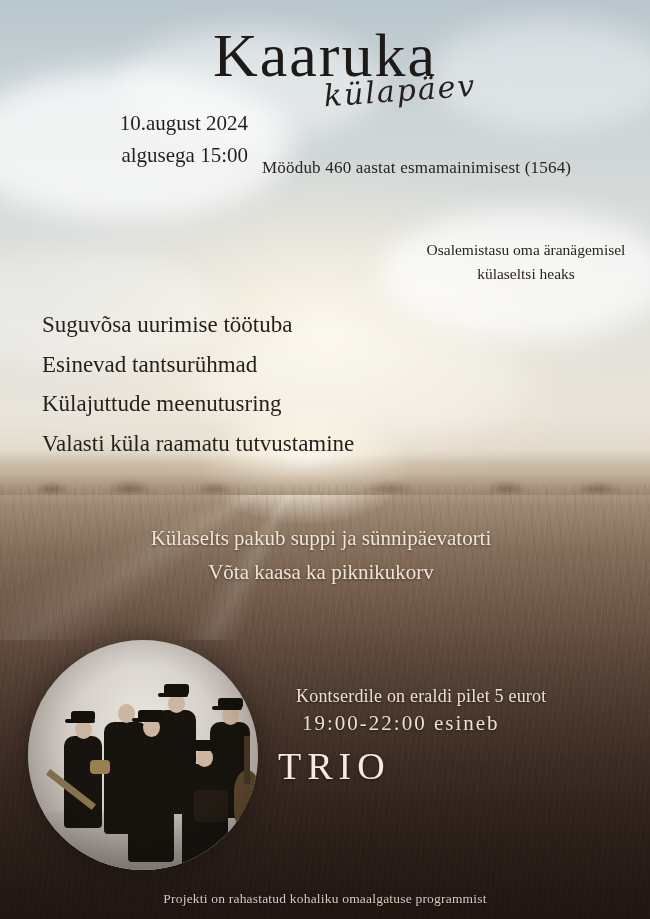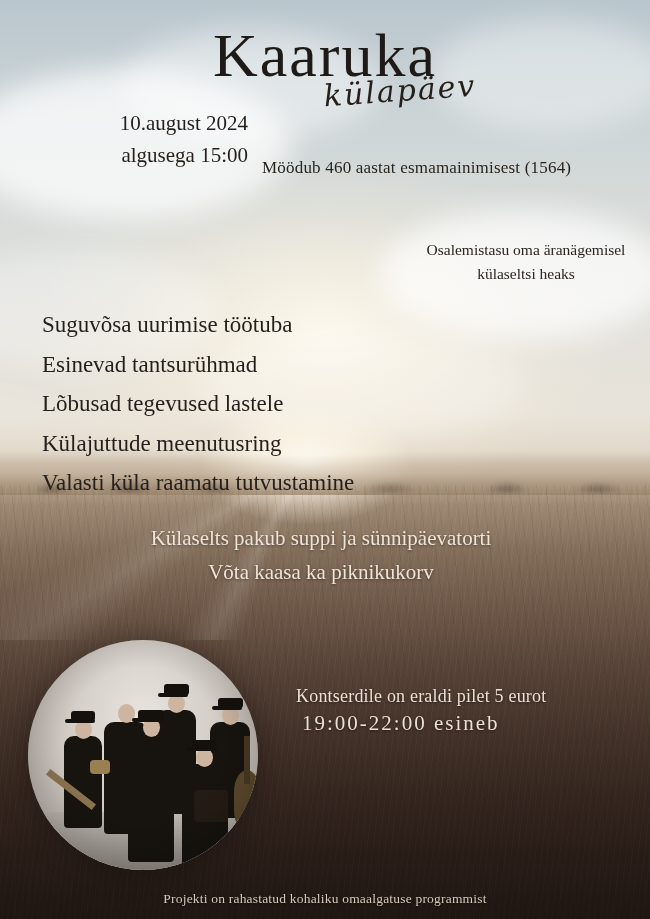--- a/index.html
+++ b/index.html
@@ -366,21 +366,20 @@
       <span class="line2">algusega 15:00</span>
     </div>
 
     <div class="anniversary">Möödub 460 aastat esmamainimisest (1564)</div>
 
     <div class="fee-note">Osalemistasu oma äranägemisel külaseltsi heaks</div>
 
     <div class="program">
       <div>Suguvõsa uurimise töötuba</div>
       <div>Esinevad tantsurühmad</div>
-      <div>Lõbusad tegevused lastele</div>
       <div>Külajuttude meenutusring</div>
       <div>Valasti küla raamatu tutvustamine</div>
     </div>
 
     <div class="food">
       <div>Külaselts pakub suppi ja sünnipäevatorti</div>
       <div>Võta kaasa ka piknikukorv</div>
     </div>
 
     <div class="band-photo">
@@ -414,18 +413,19 @@
       <div class="instrument" style="left:166px; top:150px; width:34px; height:32px; border-radius:4px; background:#241c14;"></div>
       <div class="instrument" style="left:206px; top:130px; width:26px; height:62px; border-radius:13px/22px; background:#5e4a2e;"></div>
       <div class="instrument" style="left:216px; top:96px; width:6px; height:48px; background:#4a3a24;"></div>
 
       <div class="vignette"></div>
     </div>
 
     <div class="concert">
       <span class="ticket">Kontserdile on eraldi pilet 5 eurot</span>
       <span class="time">19:00-22:00 esineb</span>
+      <span class="band2">TRIO</span>
     </div>
 
     <div class="footer">Projekti on rahastatud kohaliku omaalgatuse programmist</div>
 
   </div>
 </div>
 
 </body></html>

